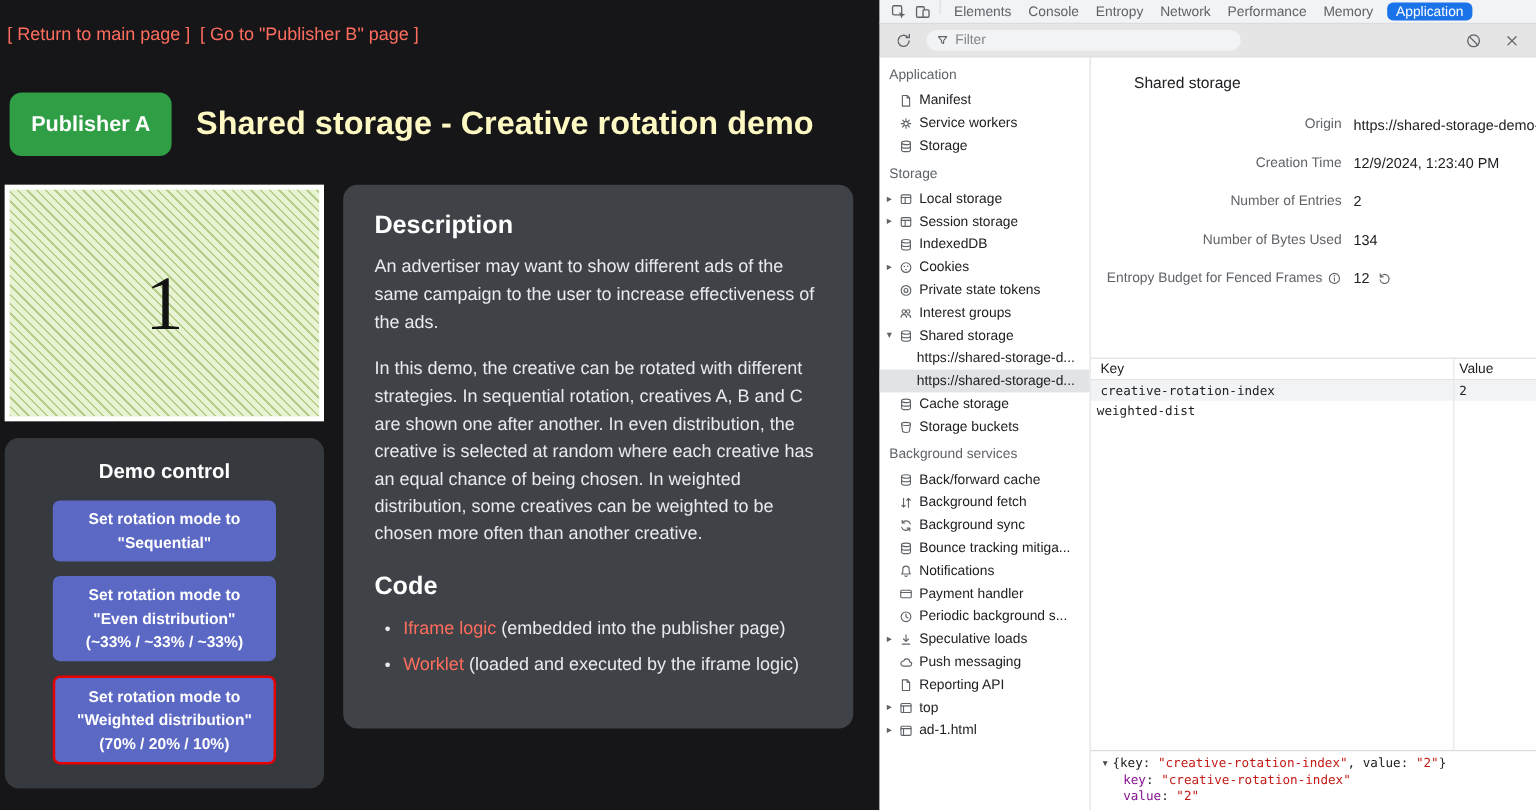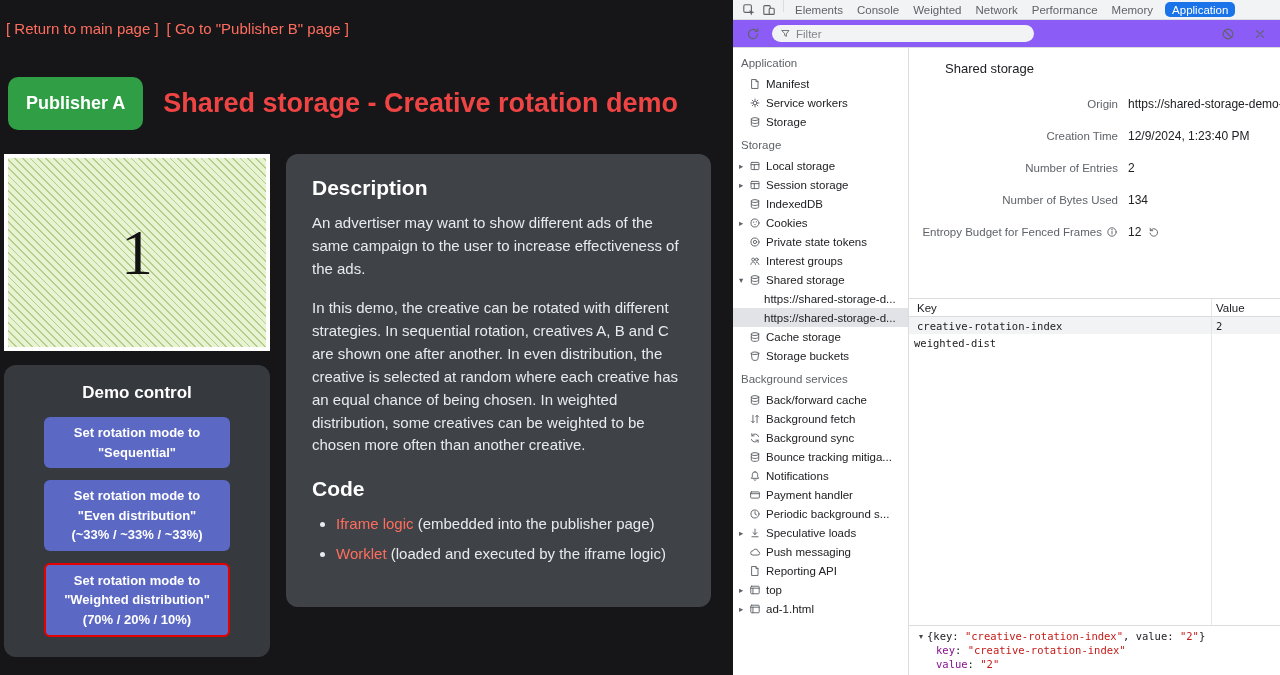--- a/index.html
+++ b/index.html
@@ -6,21 +6,21 @@
     font-family:"Liberation Sans",sans-serif;}
   .app{display:flex;width:1280px;height:675px;}
 
   
   .page{width:733px;flex:none;background:#161619;box-sizing:border-box;overflow:hidden;}
   .nav{padding:20px 0 0 6px;font-size:15px;}
   .nav a{color:var(--link_red,#ff6d5e);text-decoration:none;margin-right:8px;}
   .hdr{display:flex;align-items:center;gap:20px;margin:40px 0 0 8px;}
   .badge{background:var(--badge_green,#2f9e44);color:#fff;font-weight:700;font-size:18px;
     padding:16px 18px;border-radius:10px;flex:none;}
-  .title{font-size:27px;font-weight:700;color:#ef4444;margin:0;}
+  .title{font-size:27px;font-weight:700;color:#fef9c3;margin:0;}
   .content{display:flex;gap:16px;margin-top:24px;padding:0 22px 0 4px;align-items:flex-start;}
   .leftcol{width:266px;flex:none;}
   .creative{height:197px;border:4px solid #fff;box-sizing:border-box;display:flex;align-items:center;
     justify-content:center;background-color:#e8f3d3;
     background-image:repeating-linear-gradient(45deg,rgba(139,174,76,.55) 0px,rgba(139,174,76,.55) 1.3px,transparent 1.3px,transparent 5.5px);}
   .creative-num{font-family:"Liberation Serif",serif;font-size:64px;color:#121212;}
   .demo{margin-top:14px;background:#36393e;border-radius:12px;padding:18px 40px 20px;box-sizing:border-box;}
   .demo-title{color:#fff;font-weight:700;font-size:17px;text-align:center;margin-bottom:14px;}
   .btn{display:block;width:100%;background:var(--button_blue,#5b68c4);border:none;border-radius:6px;
     color:#fff;font-weight:700;font-size:13px;line-height:1.5;padding:6px 4px;margin-bottom:12px;
@@ -44,21 +44,21 @@
   .dt-tabbar{height:19px;flex:none;background:#f1f3f4;border-bottom:1px solid #dadce0;display:flex;
     padding-left:6px;font-size:11.5px;color:#5f6368;}
   .tb-btn{display:inline-flex;align-items:center;margin:0 3px;cursor:pointer;}
   .tb-btn .icn{width:14px;height:14px;}
   .tb-sep{width:1px;height:12px;background:#dadce0;margin:0 4px;}
   .dt-tabs{display:flex;align-items:center;height:100%;}
   .dt-tab{padding:0 7px;display:flex;align-items:center;height:100%;cursor:pointer;white-space:nowrap;}
   .dt-tab.selected{background:var(--tab_blue,#1a73e8);color:#fff;border-radius:5px;height:15px;
     padding:0 7px;margin-left:5px;}
   .dt-toolbar{height:27px;flex:none;display:flex;align-items:center;border-bottom:1px solid #dadce0;
-    padding:0 10px;gap:9px;background:#8b5cf6;}
+    padding:0 10px;gap:9px;background:#e5e5e5;}
   .dt-toolbar .icn{width:14px;height:14px;}
   .filter{width:262px;height:17px;background:#f1f3f4;border-radius:9px;display:flex;align-items:center;
     gap:5px;padding:0 8px;box-sizing:border-box;}
   .filter .icn{width:11px;height:11px;}
   .filter input{border:none;background:transparent;outline:none;font-size:11.5px;color:#3c4043;
     width:100%;font-family:inherit;padding:0;}
   .filter input::placeholder{color:#80868b;}
   .tb-right{margin-left:auto;display:flex;gap:12px;align-items:center;}
   .dt-body{flex:1;display:flex;min-height:0;}
 
@@ -168,21 +168,21 @@
       <span class="tb-btn">
           <svg class="icn" viewBox="0 0 14 14">
             <rect x="1.8" y="2.6" width="6.4" height="8.8" rx="1"></rect>
             <rect x="7.2" y="5.2" width="5" height="6.2" rx="1" fill="#f1f3f4"></rect>
           </svg>
         </span>
       <span class="tb-sep"></span>
       <div class="dt-tabs" id="dt-tabs">
           <div class="dt-tab">Elements</div>
           <div class="dt-tab">Console</div>
-          <div class="dt-tab">Weighted</div>
+          <div class="dt-tab">Entropy</div>
           <div class="dt-tab">Network</div>
           <div class="dt-tab">Performance</div>
           <div class="dt-tab">Memory</div>
           <div class="dt-tab selected">Application</div>
         </div>
     </div>
     <div class="dt-toolbar">
       <span class="tb-btn">
           <svg class="icn" viewBox="0 0 14 14">
             <path d="M11.6 7A4.6 4.6 0 1 1 10.2 3.7"></path>

